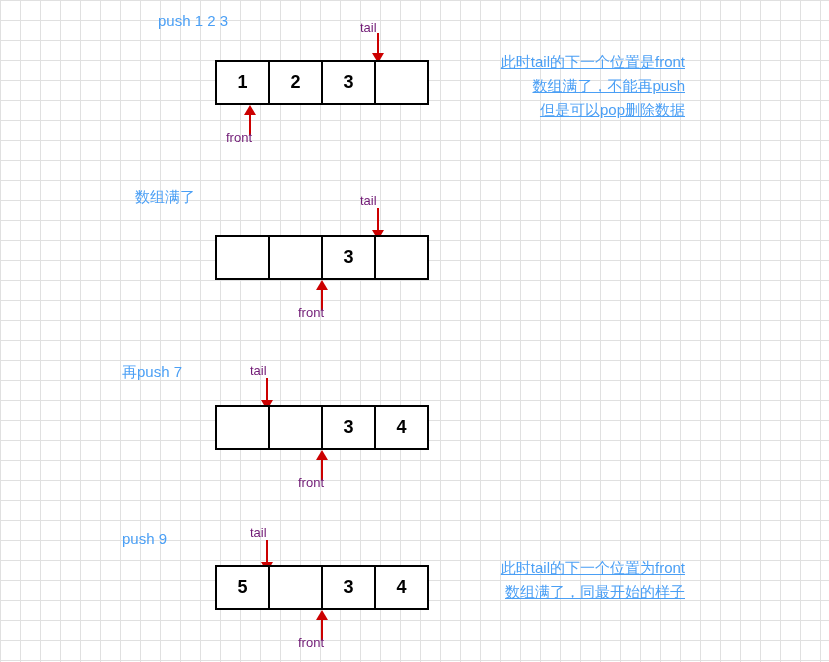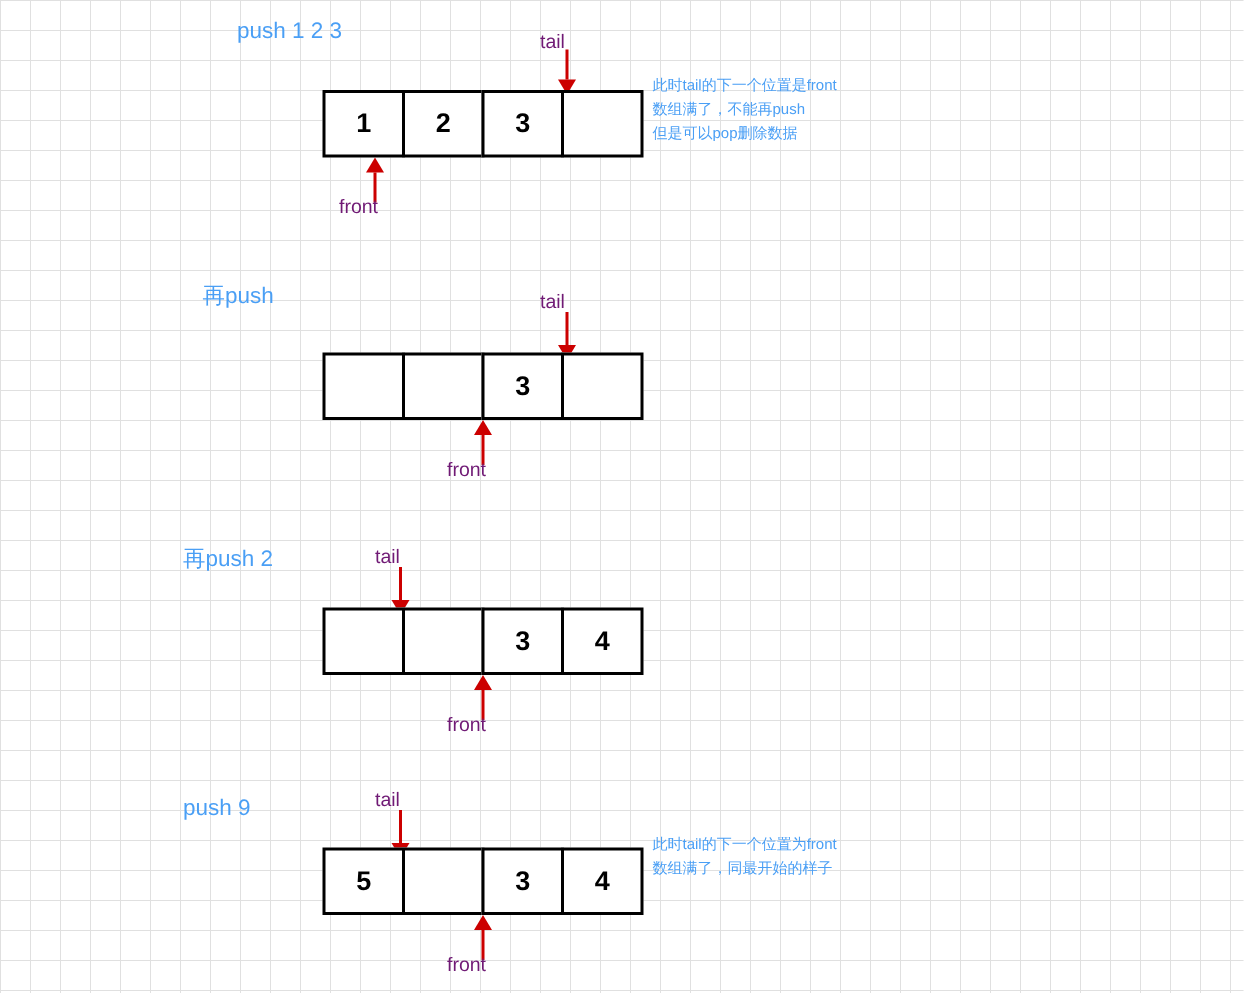--- a/index.html
+++ b/index.html
@@ -104,23 +104,24 @@
       position: absolute;
       color: #701a75;
       font-size: 13px;
       font-weight: normal;
     }
 
     
     .info-text {
       position: absolute;
       color: #4a9ff5;
-      font-size: 10px;
+      font-size: 15px;
       line-height: 1.6;
-      text-align: left;
+      text-align: right;
+      text-decoration: underline;
     }
   </style>
 </head>
 <body>
 
 <div class="grid-bg"></div>
 
 <div class="content">
 
   <div>
@@ -148,21 +149,21 @@
       </div>
     </div>
     <span class="arrow-label" style="left:226px; top:130px;">front</span>
 
     <div class="info-text" style="left:435px; top:50px; width:250px;">
       此时tail的下一个位置是front<br>数组满了，不能再push<br>但是可以pop删除数据
     </div>
   </div>
 
   <div>
-    <span class="section-label" style="left:135px; top:188px;">再push</span>
+    <span class="section-label" style="left:135px; top:188px;">数组满了</span>
 
     <span class="arrow-label" style="left:360px; top:193px;">tail</span>
     <div class="arrow-container" style="left:372px; top:208px; position:absolute;">
       <div class="arrow-down">
         <div class="arrow-line" style="height:22px;"></div>
         <div class="arrow-head-down"></div>
       </div>
     </div>
 
     <div class="array-container" style="left:215px; top:235px;">
@@ -175,21 +176,21 @@
     <div class="arrow-container" style="left:316px; top:280px; position:absolute;">
       <div class="arrow-up">
         <div class="arrow-head-up"></div>
         <div class="arrow-line" style="height:20px;"></div>
       </div>
     </div>
     <span class="arrow-label" style="left:298px; top:305px;">front</span>
   </div>
 
   <div>
-    <span class="section-label" style="left:122px; top:363px;">再push 2</span>
+    <span class="section-label" style="left:122px; top:363px;">再push 7</span>
 
     <span class="arrow-label" style="left:250px; top:363px;">tail</span>
     <div class="arrow-container" style="left:261px; top:378px; position:absolute;">
       <div class="arrow-down">
         <div class="arrow-line" style="height:22px;"></div>
         <div class="arrow-head-down"></div>
       </div>
     </div>
 
     <div class="array-container" style="left:215px; top:405px;">

